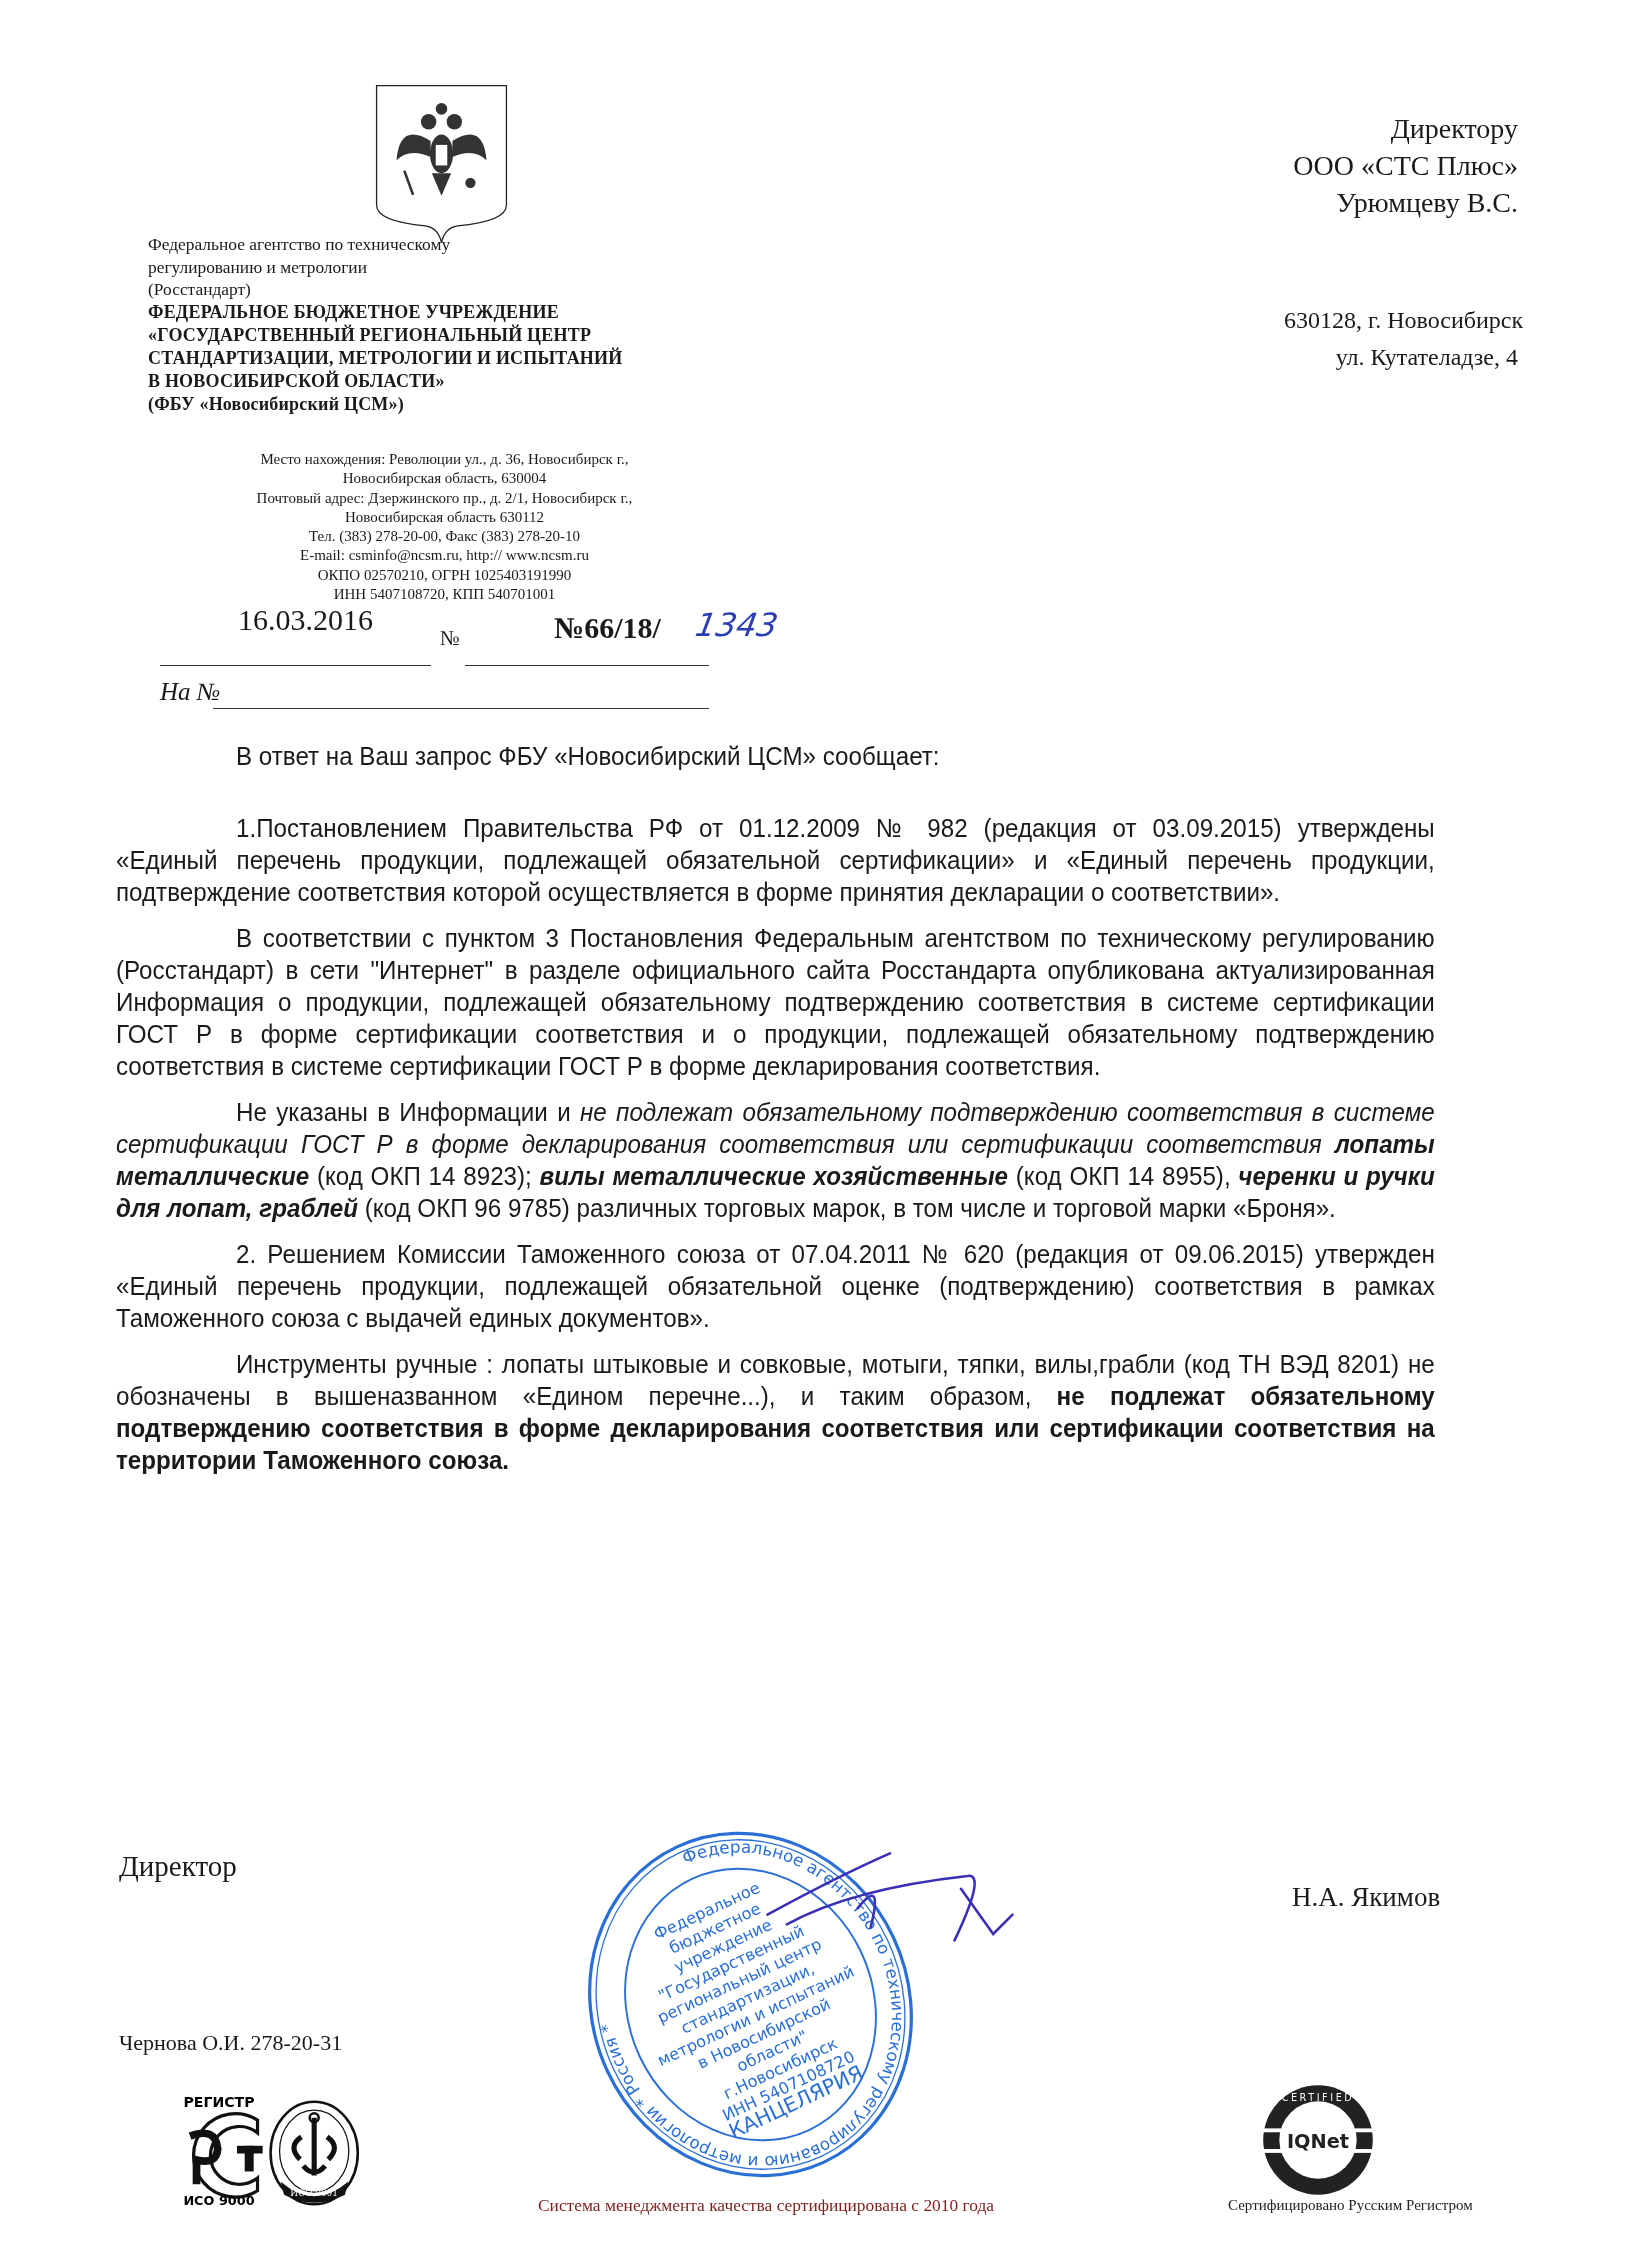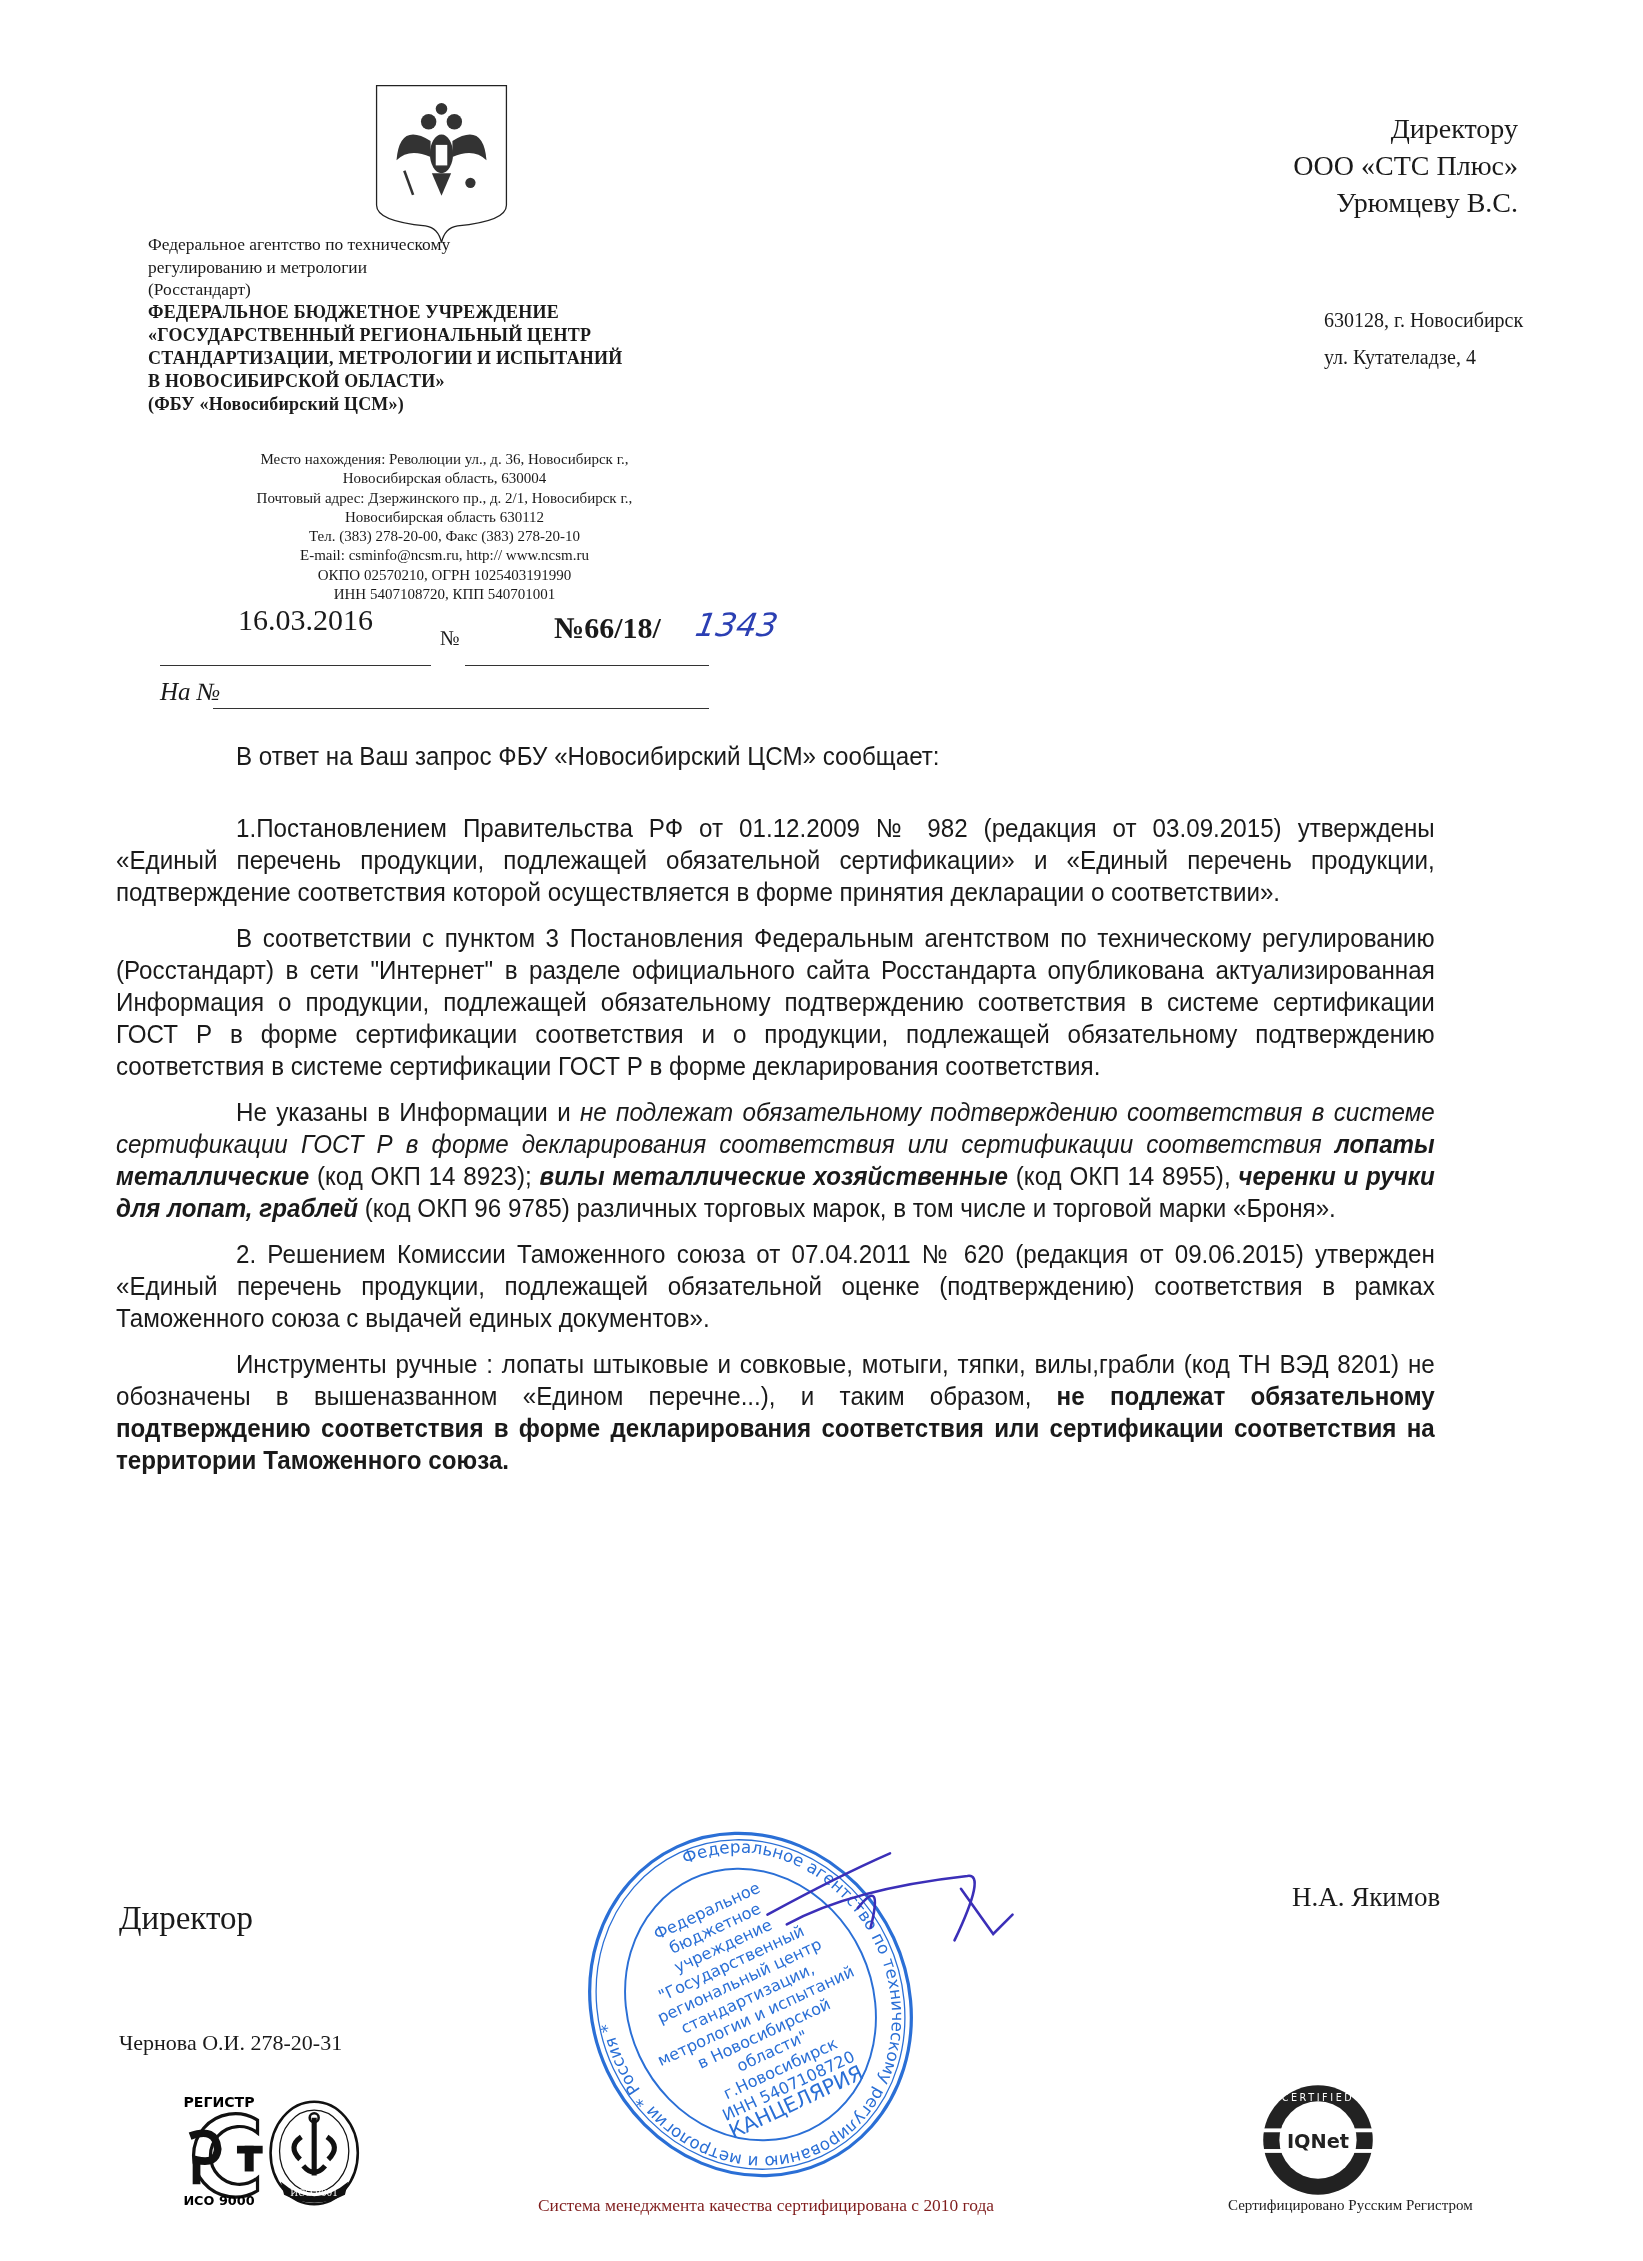--- a/index.html
+++ b/index.html
@@ -14,31 +14,31 @@
   .date { left:238px; top:603px; font-size:30px; }
   .date-line { left:160px; top:665px; width:271px; border-top:1.3px solid #333; }
   .num-sign { left:440px; top:627px; font-size:20.6px; }
   .num-line { left:465px; top:665px; width:244px; border-top:1.3px solid #333; }
   .num { left:554px; top:611px; font-size:30px; font-weight:bold;font-family:Liberation Serif, serif; }
   .num-hand { left:696px; top:606px; font-size:32px; font-style:italic; color:#2b3fb3; font-family:"DejaVu Sans", sans-serif; transform:skewX(-10deg); }
   .na-label { left:160px; top:678px; font-size:25px;font-style:italic; }
   .na-line { left:213px; top:708px; width:496px; border-top:1.3px solid #333; }
   
   .recip { right:126px; top:110px; text-align:right; font-size:28px; line-height:37px; }
-  .recip-addr { right:126px; top:302px; font-size:20px; line-height:37px; }
+  .recip-addr { right:126px; top:302px; text-align:right; font-size:24px; line-height:37px; }
   
   .body { left:116px; top:740px; width:1418px; font-size:26px; line-height:32px; text-align:justify;
           font-family:"Liberation Sans Narrow","Liberation Sans", sans-serif; transform:scaleX(0.93); transform-origin:left top; }
   .body p { margin:0 0 14px 0; }
   .body .intro { text-indent:129px; margin-bottom:40px; }
   .body .ind { text-indent:129px; }
   .body i { font-style:italic; }
   .body b { font-weight:bold; }
   
-  .sig-title { left:119px; top:1900px; font-size:33px; }
+  .sig-title { left:119px; top:1850px; font-size:29px; }
   .sig-name { left:1292px; top:1882px; font-size:27px; }
   .executor { left:119px; top:2016px; font-size:22px;margin-top:14px; }
   .stamp { left:583px; top:1824px; width:335px; height:361px; }
   .signature { left:761px; top:1850px; width:258px; height:97px; }
   
   .logo-pct { left:161px; top:2088px; width:116px; height:122px; }
   .logo-iso { left:268px; top:2098px; width:93px; height:110px; }
   .logo-iqnet { left:1260px; top:2082px; width:116px; height:116px; }
   .footer-left { left:538px; top:2195px; font-size:17.4px; color:#7f1d1d; }
   .footer-right { left:1228px; top:2197px; font-size:15px; color:#222;text-align:center; }

